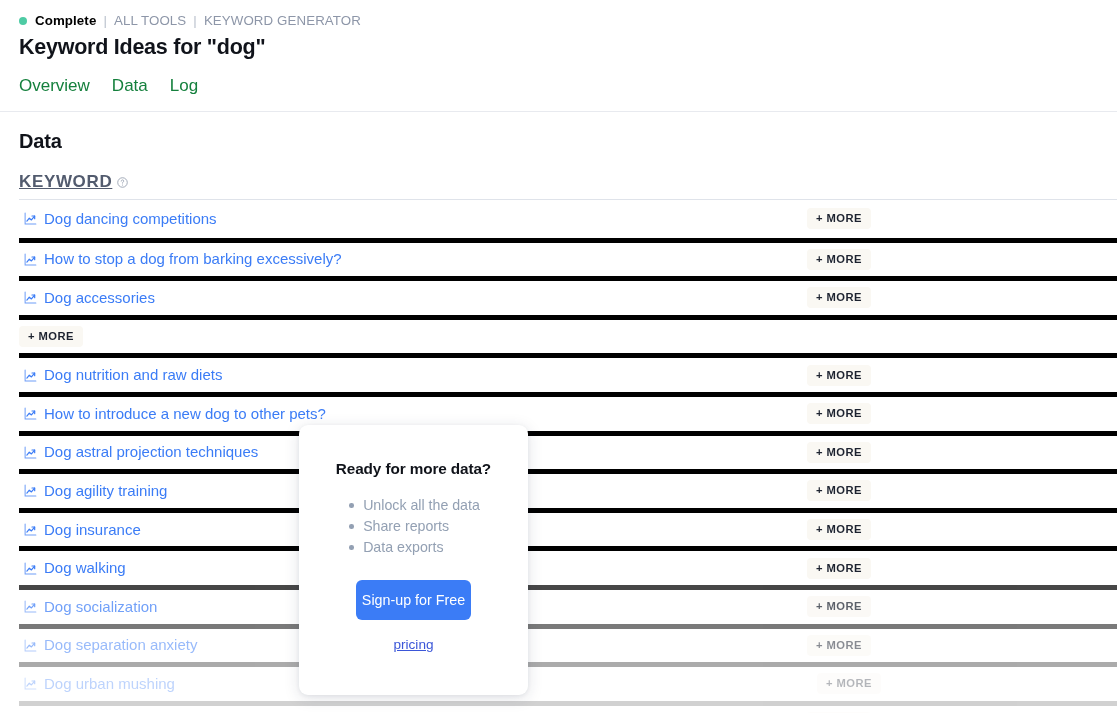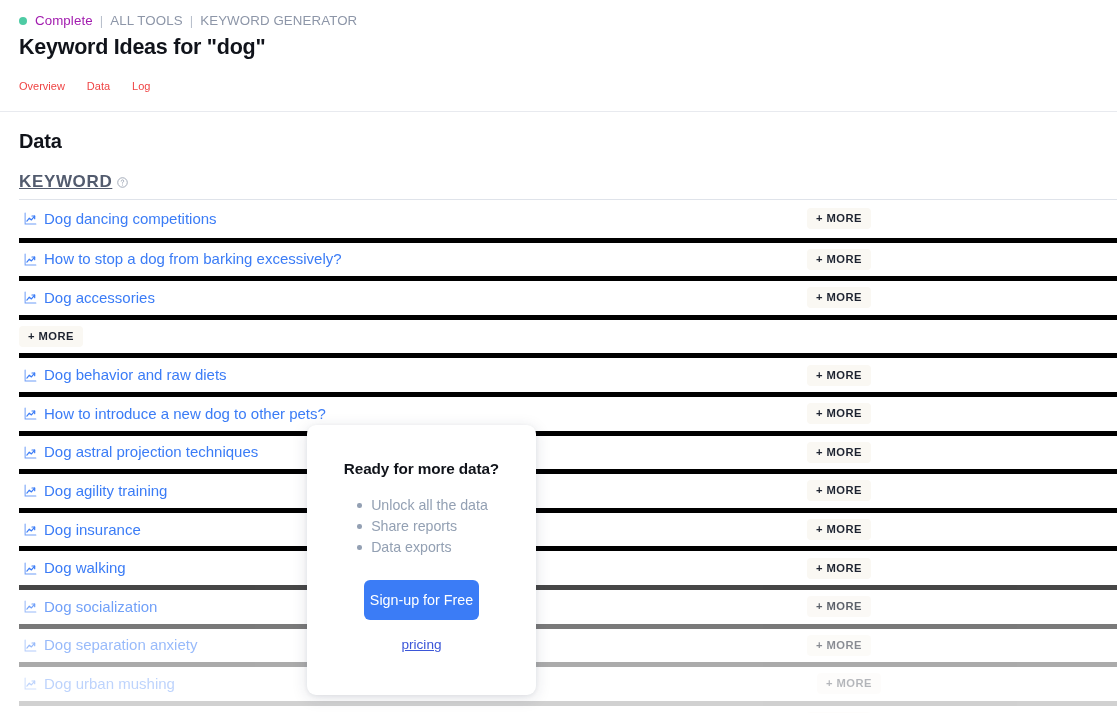--- a/index.html
+++ b/index.html
@@ -39,21 +39,21 @@
 
   .status-dot {
     width: 8px;
     height: 8px;
     border-radius: 50%;
     background: #4ecba4;
     margin-right: 8px;
     flex: 0 0 auto;
   }
 
-  .crumb-status { color: #a21caf; }
+  .crumb-status { color: #000000; font-weight: bold; }
 
   .crumb-sep {
     margin: 0 7px;
     color: #b9c0cc;
   }
 
   .crumb-link { color: #8d96a8; }
 
   .page-title {
     font-size: 21.5px;
@@ -66,22 +66,22 @@
 
   .tabs {
     display: flex;
     align-items: center;
     gap: 22px;
     margin-top: 13px;
     height: 26px;
   }
 
   .tab {
-    font-size: 11px;
-    color: #ef4444;
+    font-size: 17px;
+    color: #15803d;
     cursor: pointer;
     line-height: 20px;
   }
 
   .header-rule {
     height: 1px;
     background: #e8eaef;
     width: 1117px;
     margin-top: 12px;
   }
@@ -185,21 +185,21 @@
 
   
   .row[data-fade="1"] { opacity: 0.72; }
   .row[data-fade="2"] { opacity: 0.52; }
   .row[data-fade="3"] { opacity: 0.33; gap: 10px; }
   .row[data-fade="4"] { opacity: 0.18; }
 
   
   .modal-overlay {
     position: absolute;
-    left: 16px;
+    left: 8px;
     top: 0;
     width: 976px;
     height: 713px;
     pointer-events: none;
   }
 
   .modal {
     position: absolute;
     left: 291px;
     top: 425px;
@@ -355,21 +355,21 @@
             <span class="more-badge">+ MORE</span>
           </div>
         </div>
         <div class="row">
           <div class="kw-cell">
             <svg class="trend-icon" viewBox="0 0 14 14" fill="none">
               <path d="M1.2 1.2v11.6h11.6" stroke="#6f9ef8" stroke-width="1.1" stroke-linecap="round" fill="none"></path>
               <path d="M3.1 9.8l2.6-3.1 2.3 1.9 3.4-4.2" stroke="#3b7cf6" stroke-width="1.3" stroke-linecap="round" stroke-linejoin="round" fill="none"></path>
               <path d="M8.6 4.3h2.9v2.9" stroke="#3b7cf6" stroke-width="1.3" stroke-linecap="round" stroke-linejoin="round" fill="none"></path>
             </svg>
-            <span class="kw-text">Dog behavior and raw diets</span>
+            <span class="kw-text">Dog nutrition and raw diets</span>
           </div>
           <div class="more-cell">
             <span class="more-badge">+ MORE</span>
           </div>
         </div>
         <div class="row">
           <div class="kw-cell">
             <svg class="trend-icon" viewBox="0 0 14 14" fill="none">
               <path d="M1.2 1.2v11.6h11.6" stroke="#6f9ef8" stroke-width="1.1" stroke-linecap="round" fill="none"></path>
               <path d="M3.1 9.8l2.6-3.1 2.3 1.9 3.4-4.2" stroke="#3b7cf6" stroke-width="1.3" stroke-linecap="round" stroke-linejoin="round" fill="none"></path>

